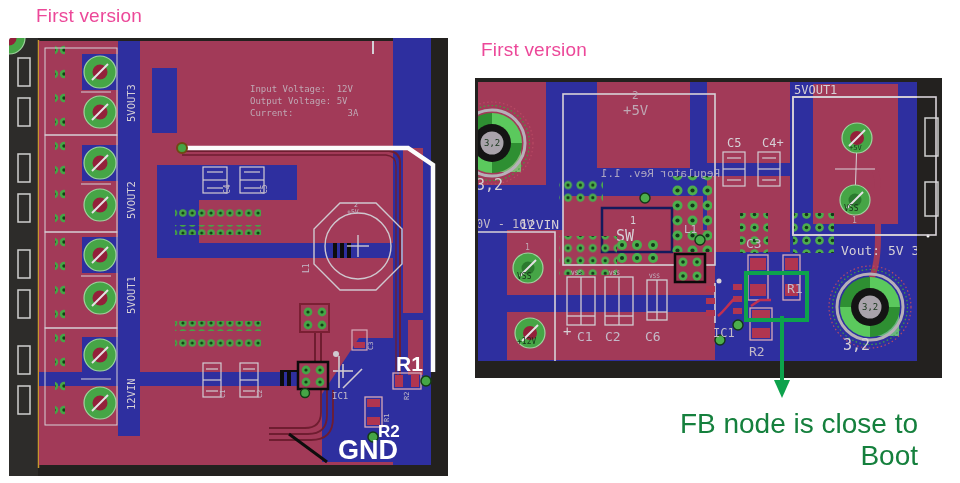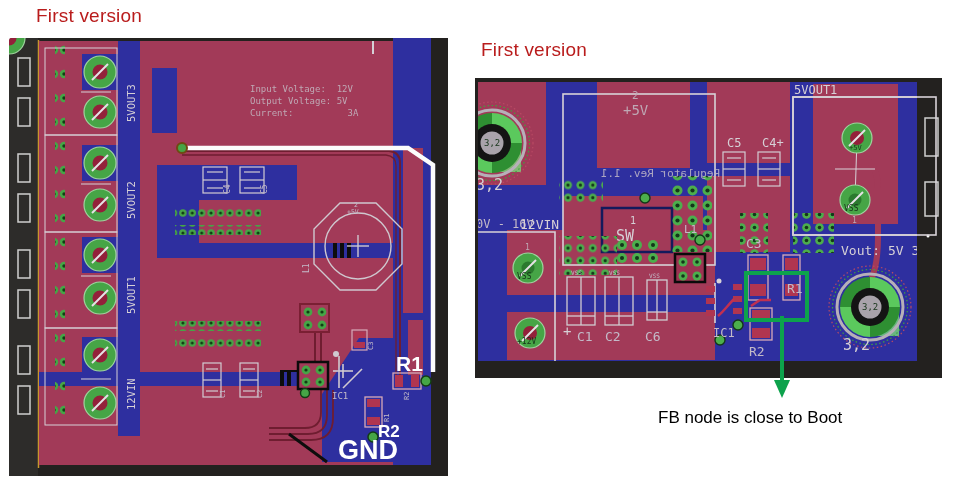--- a/index.html
+++ b/index.html
@@ -1,24 +1,24 @@
 <!DOCTYPE html>
 <html><head>
 <meta charset="utf-8">
 <style>
   html,body{margin:0;padding:0;background:#ffffff;}
   body{width:960px;height:483px;position:relative;overflow:hidden;
        font-family:"Liberation Sans",sans-serif;}
-  .title{position:absolute;font-size:19px;color:#b91c1c;letter-spacing:.2px;}
+  .title{position:absolute;font-size:19px;color:#ec4899;letter-spacing:.2px;}
   #title-first{left:36px;top:5px;}
   #title-second{left:481px;top:39px;}
   #pcb1{position:absolute;left:9px;top:38px;width:439px;height:438px;}
   #pcb2{position:absolute;left:475px;top:78px;width:467px;height:300px;}
   #fb-arrow{position:absolute;left:766px;top:316px;width:32px;height:86px;}
-  #fb-note{position:absolute;left:658px;top:408px;width:260px;font-size:17px;color:#000000;}
+  #fb-note{position:absolute;left:658px;top:408px;width:260px;font-size:28px;color:#15803d;text-align:right;}
   svg text{white-space:pre;}
   .silk{font-family:"DejaVu Sans Mono",monospace;fill:#d6d0d6;}
   .silkdim{font-family:"DejaVu Sans Mono",monospace;fill:#bfa8b4;}
   .ref{font-family:"DejaVu Sans Mono",monospace;fill:#c3bac8;}
   .ann{font-family:"Liberation Sans",sans-serif;fill:#ffffff;font-weight:bold;}
   .darktxt{font-family:"DejaVu Sans Mono",monospace;fill:#17351a;}
 </style>
 </head>
 <body>
 

